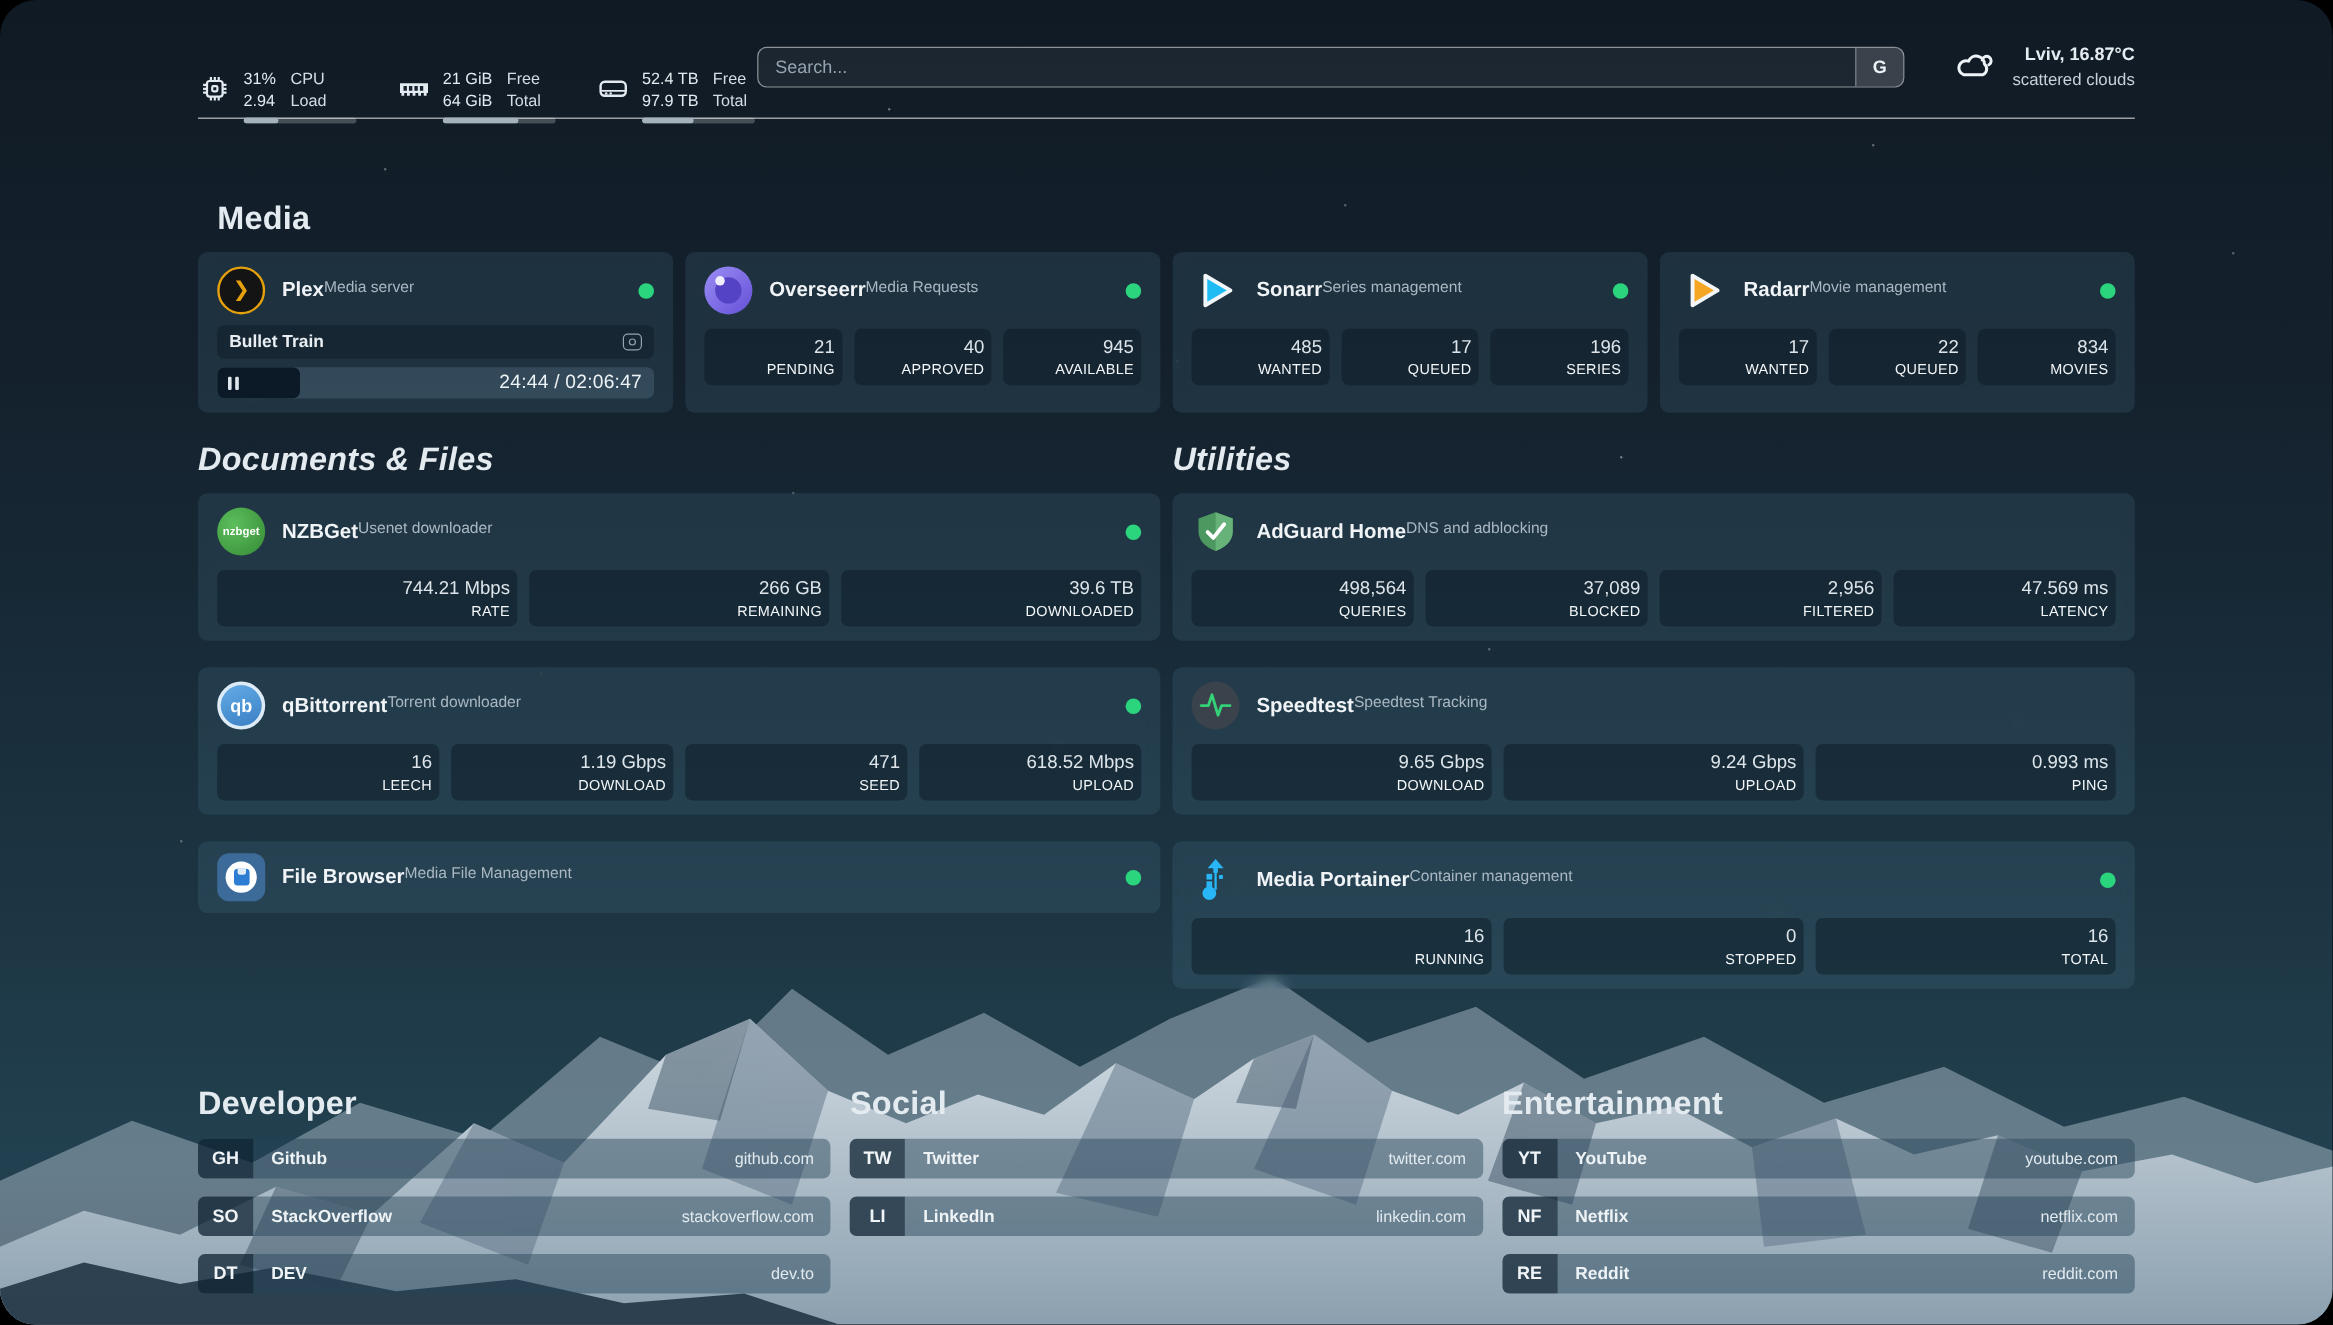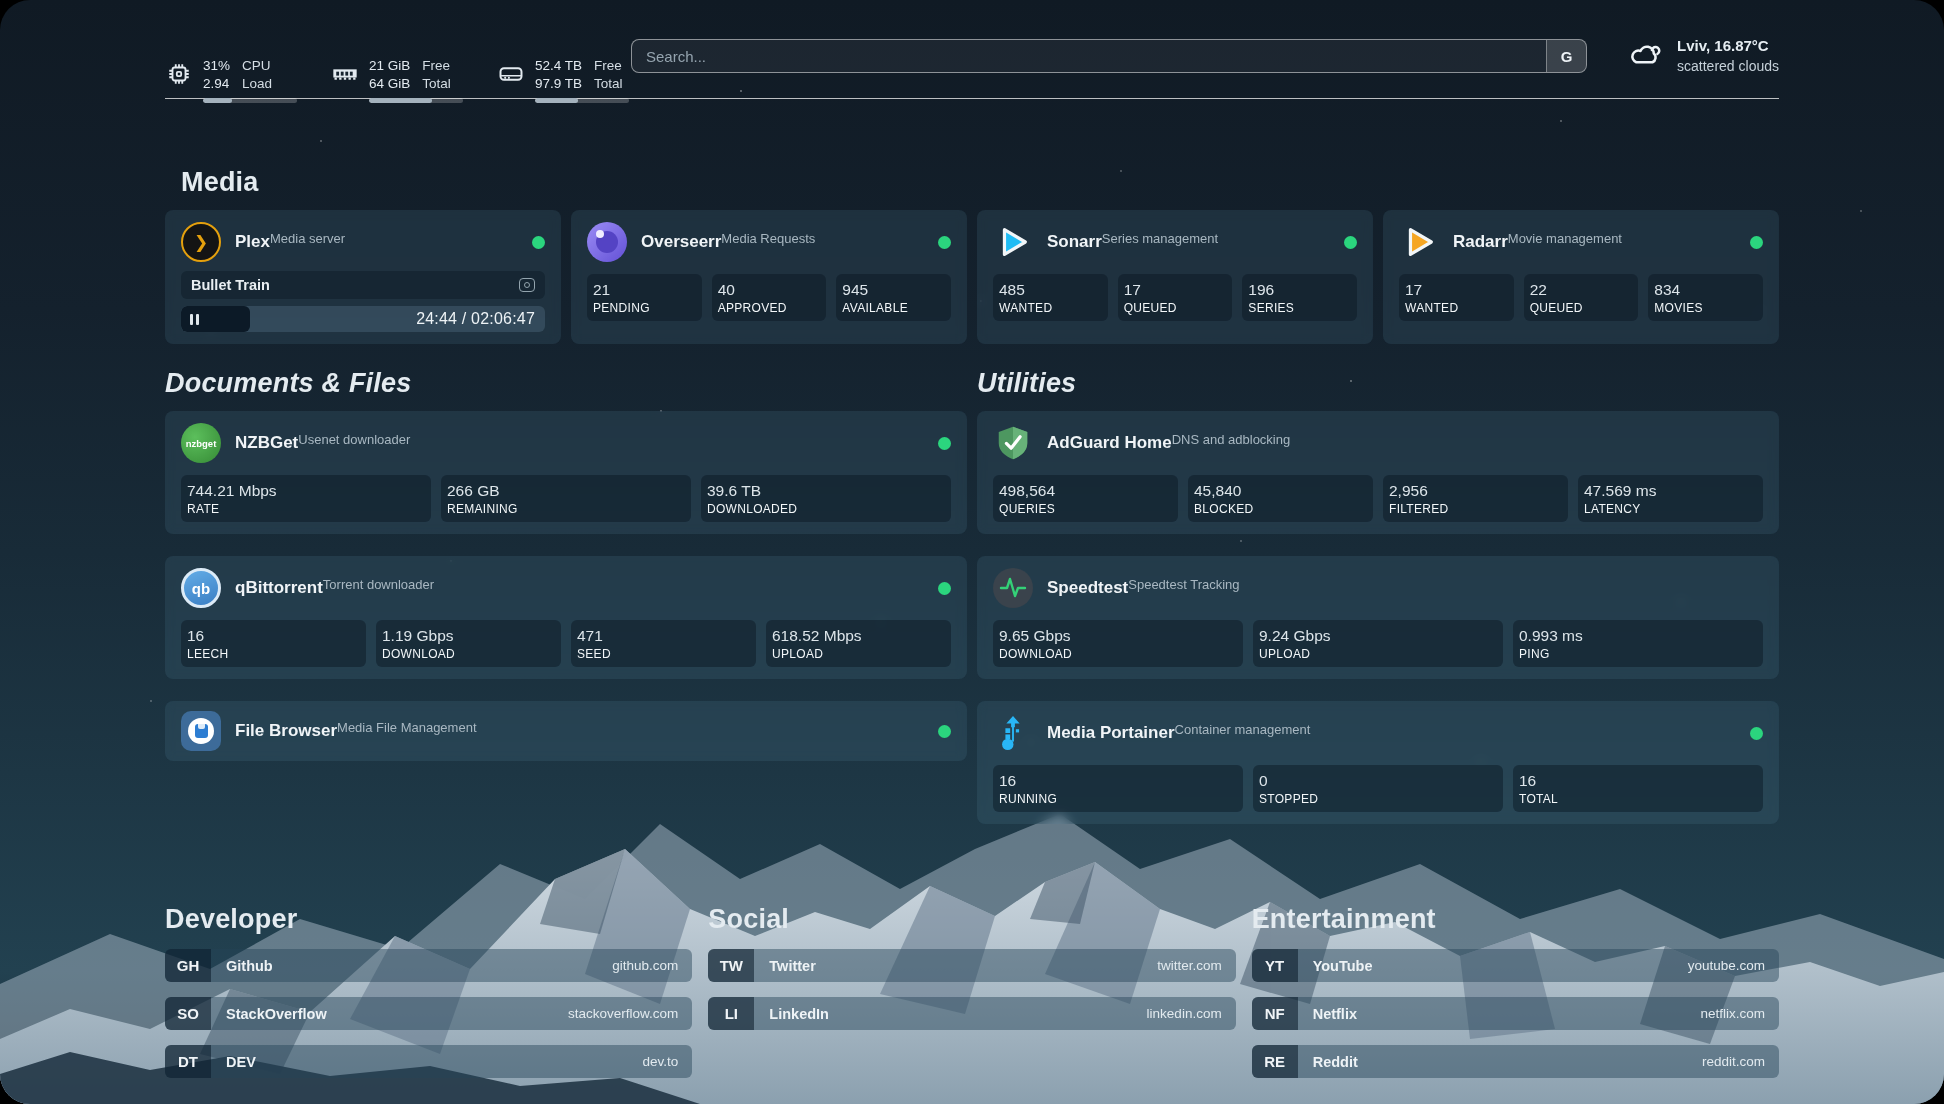--- a/index.html
+++ b/index.html
@@ -38,21 +38,21 @@
 
   .searchwrap { flex:1; display:flex; align-items:center; height:34px; margin:0 38px 0 22px;
     border:1px solid rgba(255,255,255,.5); border-radius:8px; background:rgba(255,255,255,.05); overflow:hidden; }
   .search-input { flex:1; height:100%; background:transparent; border:none; outline:none;
     padding:0 14px; font-size:15px; color:#e6edf2; font-family:inherit; }
   .search-input::placeholder { color:#95a4af; }
   .search-btn { width:40px; height:100%; display:flex; align-items:center; justify-content:center;
     background:rgba(255,255,255,.13); border-left:1px solid rgba(255,255,255,.35);
     font-size:15px; font-weight:700; color:#eef3f7; cursor:pointer; }
 
-  .weather { display:flex; align-items:center; gap:12px; flex:0 0 auto; }
+  .weather { display:flex; align-items:center; gap:12px; flex:0 0 auto;text-align:right; }
   .weather-icon { color:#eef3f7; display:flex; }
   .weather-text { display:flex; flex-direction:column; line-height:1.35; }
   .weather-temp { font-size:15px; font-weight:700; }
   .weather-cond { font-size:14px; color:#c6d1d9; }
 
   .separator { margin-top:16px; height:1px; background:rgba(255,255,255,.72); }
 
   
   h2.sec-title { font-size:27px; font-weight:600; color:#e4ebf0; letter-spacing:.2px; }
   .media-title { margin:68px 16px 12px; }
@@ -62,21 +62,21 @@
     backdrop-filter:blur(5px); }
   .card-head { display:flex; align-items:center; gap:14px; }
   .app-meta { display:flex; flex-direction:row; line-height:1.3; }
   .app-name { font-size:17px; font-weight:700; color:#f0f4f7; }
   .app-desc { font-size:13px; color:#a9b8c2; }
   .status-dot { margin-left:auto; align-self:center; width:13px; height:13px; border-radius:50%; background:#2bd57e; }
 
   .stats { display:grid; gap:10px; margin-top:12px; }
   .cols-3 { grid-template-columns:repeat(3,1fr); }
   .cols-4 { grid-template-columns:repeat(4,1fr); }
-  .stat { background:rgba(8,22,33,.45); border-radius:6px; padding:7px 6px 6px; text-align:left; }
+  .stat { background:rgba(8,22,33,.45); border-radius:6px; padding:7px 6px 6px; text-align:right; }
   .stat-value { font-size:15.5px; color:#dde5ea; }
   .stat-label { margin-top:2px; font-size:12px; font-weight:400; letter-spacing:.3px; color:#f3f7f9; }
 
   
   .now-playing { display:flex; align-items:center; margin-top:9px; height:28px; border-radius:6px;
     background:rgba(8,22,33,.40); padding:0 10px; }
   .np-title { font-size:14.5px; font-weight:600; color:#e9eef2; }
   .camera-icon { margin-left:auto; width:16px; height:14px; border:1.5px solid #93a4ae; border-radius:4px;
     display:flex; align-items:center; justify-content:center; }
   .camera-icon i { display:block; width:6px; height:6px; border:1.5px solid #93a4ae; border-radius:50%; }
@@ -473,21 +473,21 @@
               <span class="app-name">AdGuard Home</span>
               <span class="app-desc">DNS and adblocking</span>
             </div>
           </div>
           <div class="stats cols-4">
             <div class="stat">
               <div class="stat-value">498,564</div>
               <div class="stat-label">QUERIES</div>
             </div>
             <div class="stat">
-              <div class="stat-value">45,840</div>
+              <div class="stat-value">37,089</div>
               <div class="stat-label">BLOCKED</div>
             </div>
             <div class="stat">
               <div class="stat-value">2,956</div>
               <div class="stat-label">FILTERED</div>
             </div>
             <div class="stat">
               <div class="stat-value">47.569 ms</div>
               <div class="stat-label">LATENCY</div>
             </div>

